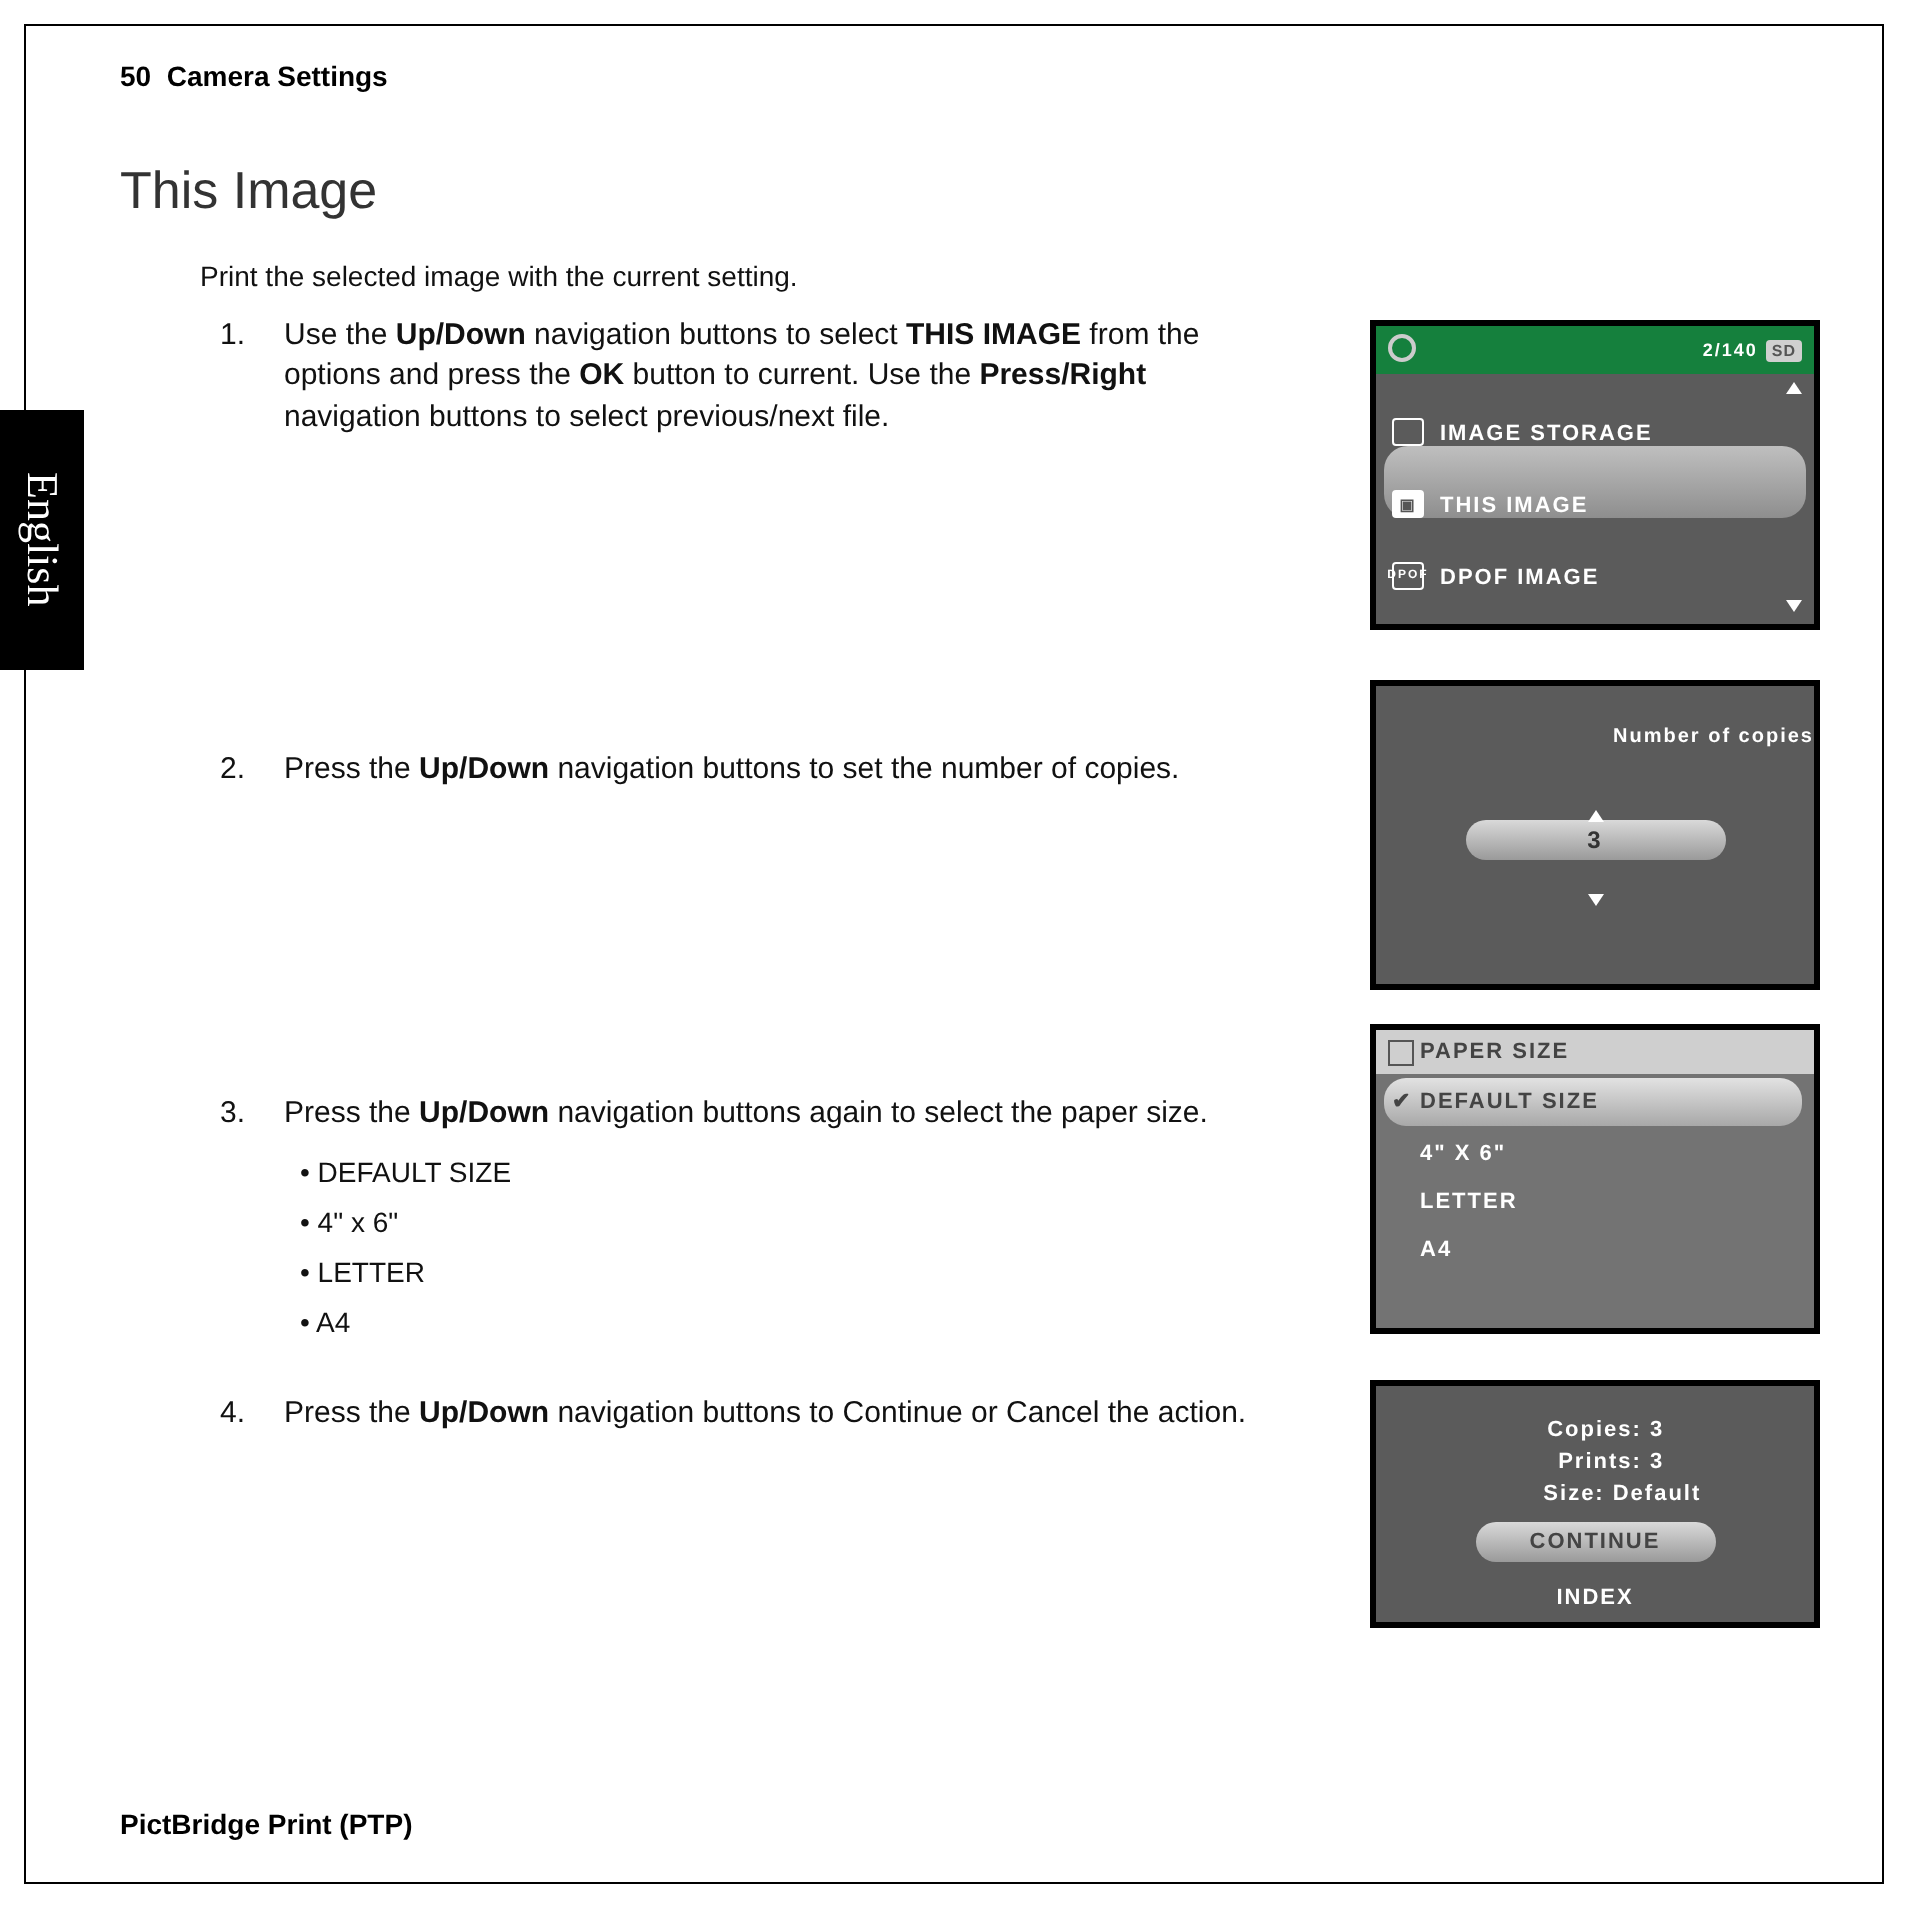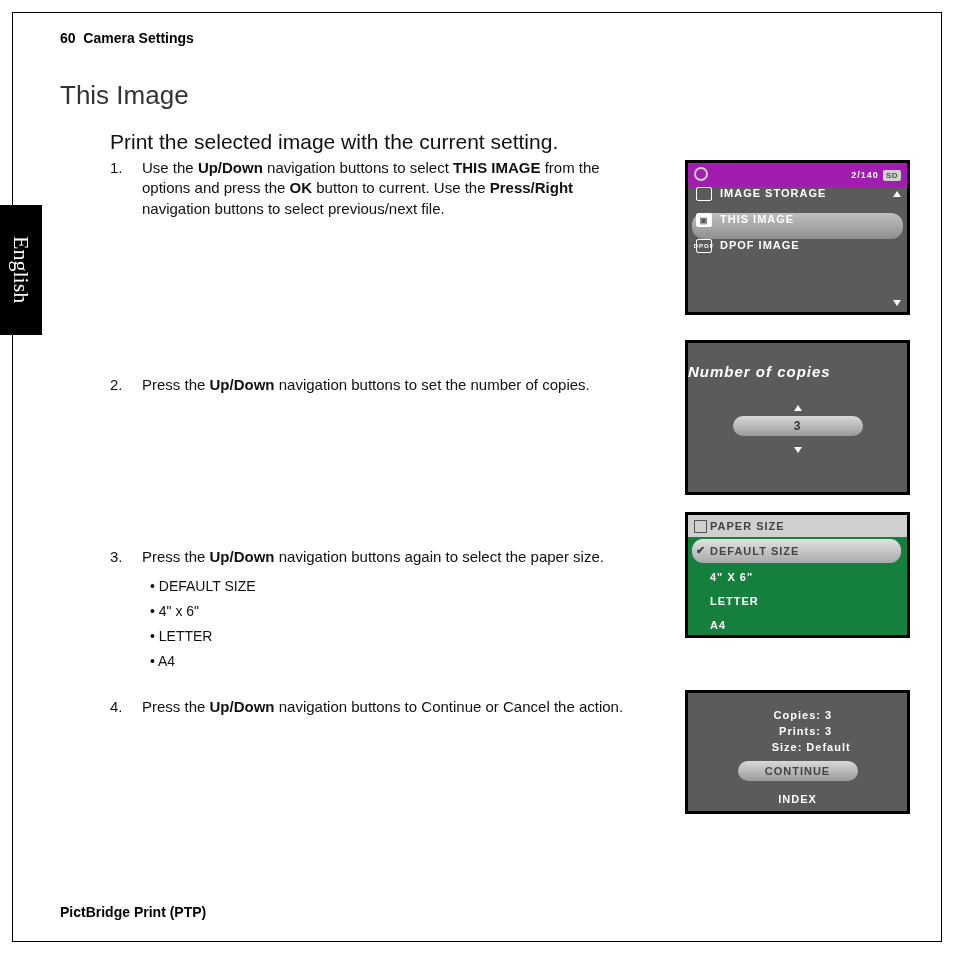--- a/index.html
+++ b/index.html
@@ -25,22 +25,22 @@
   .page-num { font-weight: bold; }
   .title {
     position: absolute;
     top: 80px; left: 60px;
     font-size: 26px;
     font-weight: normal;
     color: #333;
   }
   .intro {
     position: absolute;
-    top: 130px; left: 110px;
-    font-size: 21px;
+    top: 130px; left: 100px;
+    font-size: 14px;
     color: #111;
   }
   .lang-tab {
     position: absolute;
     top: 205px; left: 0;
     background: #000;
     color: #fff;
     width: 42px;
     height: 130px;
     display: flex;
@@ -76,38 +76,38 @@
     width: 225px;
     background: #5b5b5b;
     border: 3px solid #000;
     color: #fff;
     font-size: 11px;
     font-weight: bold;
     letter-spacing: 1px;
   }
   .screen1 { top: 160px; height: 155px; }
   .screen2 { top: 340px; height: 155px; }
-  .screen3 { top: 512px; height: 126px; background: #15803d; text-align: right; }
+  .screen3 { top: 512px; height: 155px; background: #737373; text-align: right; }
   .screen4 { top: 690px; height: 124px; }
-  .s1-top { height: 24px; background: #a21caf; position: relative; display:flex; align-items:center; justify-content:flex-end; padding-right:6px; gap:4px; }
+  .s1-top { height: 24px; background: #15803d; position: relative; display:flex; align-items:center; justify-content:flex-end; padding-right:6px; gap:4px; }
   .sd-badge { background:#d0d0d0; color:#555; font-size:8px; padding:1px 3px; border-radius:2px; letter-spacing:0.5px;text-align:center; }
   .s1-count { font-size: 9px; color:#fff; }
   .s1-clock { position:absolute; left:6px; top:4px; width:14px; height:14px; border:2px solid #ccc; border-radius:50%; }
-  .s1-row { height: 26px; display:flex; align-items:flex-start; padding-left:8px; gap:8px; }
+  .s1-row { height: 36px; display:flex; align-items:flex-end; padding-left:8px; gap:8px; }
   .s1-row.sel { background: linear-gradient(#bfbfbf,#8e8e8e); color:#fff; border-radius:12px; margin:0 4px; padding-left:4px; }
   .s1-row.sel .ico { background:#fff; color:#555; }
   .ico { width:16px; height:14px; border:1px solid #fff; border-radius:2px; display:inline-flex; align-items:center; justify-content:center; font-size:8px; }
   .ico-grid::before { content:"⊞"; font-size:10px; }
   .tri-up, .tri-dn { position:absolute; right:6px; width:0;height:0;border-left:4px solid transparent;border-right:4px solid transparent; }
   .tri-up { border-bottom:6px solid #fff; }
   .tri-dn { border-top:6px solid #fff; }
   .s1 .tri-up { top:28px; }
   .s1 .tri-dn { bottom:6px; }
 
-  .s2-title { text-align:left; margin-top:20px; font-size:15px;font-style:italic; }
+  .s2-title { text-align:right; margin-top:20px; font-size:10px; }
   .s2-pill { margin:36px auto 0; width:130px; height:20px; border-radius:10px; background:linear-gradient(#d9d9d9,#9a9a9a); color:#333; display:flex; align-items:center; justify-content:center; font-size:12px; }
   .s2 .tri-up { left:50%; margin-left:-4px; top:62px; }
   .s2 .tri-dn { left:50%; margin-left:-4px; top:104px; }
 
   .s3-head { background:#cfcfcf; color:#444; height:22px; display:flex; align-items:center; padding-left:22px; font-size:11px; position:relative; }
   .s3-head::before { content:""; position:absolute; left:6px; top:5px; width:11px; height:11px; border:1px solid #555; }
   .s3-row { height:24px; display:flex; align-items:center; padding-left:22px; font-size:11px; color:#fff; }
   .s3-row.sel { background:linear-gradient(#e2e2e2,#a8a8a8); color:#444; border-radius:11px; margin:2px 6px 2px 4px; padding-left:18px; position:relative; }
   .s3 .chk { position:absolute; left:4px; top:5px; font-size:11px; color:#444; }
 
@@ -116,21 +116,21 @@
   .kv .k { text-align:right; width:58px; }
   .s4-pill { margin:8px auto 0; width:120px; height:20px; border-radius:10px; background:linear-gradient(#d9d9d9,#9a9a9a); color:#444; display:flex;align-items:center;justify-content:center; font-size:11px; }
   .s4-cancel { text-align:center; margin-top:12px; font-size:11px; }
 </style>
 </head>
 <body>
 
 <div class="page-border"></div>
 
 <div class="header">
-  <span class="page-num">60</span>
+  <span class="page-num">50</span>
   &nbsp;<span>Camera Settings</span>
 </div>
 
 <h1 class="title">This Image</h1>
 <div class="intro">Print the selected image with the current setting.</div>
 
 <div class="lang-tab">English</div>
 
 <div class="steps">
   <div class="step step1">

